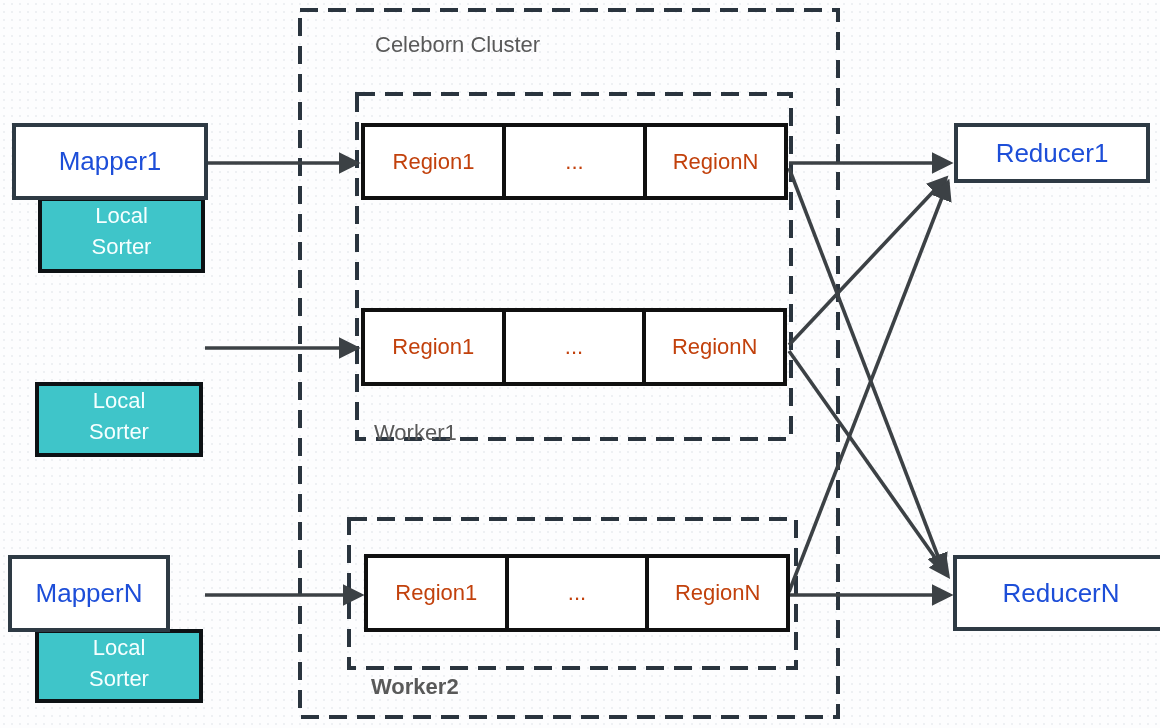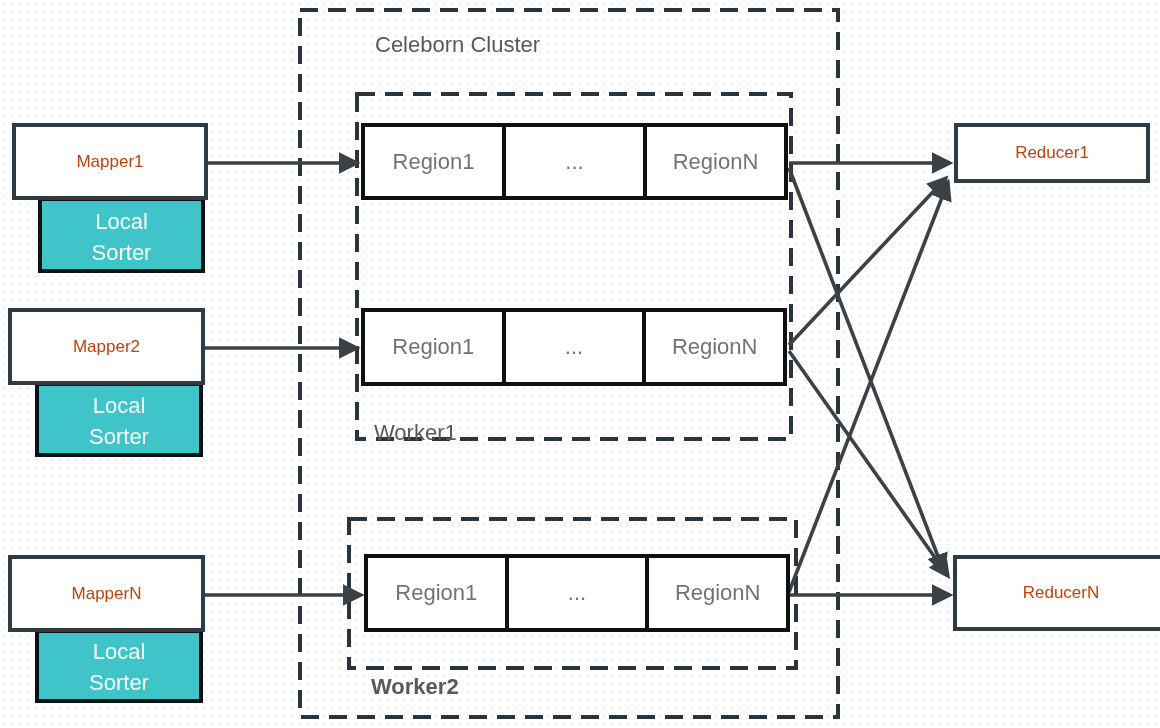--- a/index.html
+++ b/index.html
@@ -16,45 +16,45 @@
     background-size: 8px 8px;
   }
   .layer-svg {
     position: absolute; left: 0; top: 0; z-index: 1;
   }
   .node {
     position: absolute; box-sizing: border-box;
     background: #ffffff;
     border: 4px solid #2e3a44;
     display: flex; align-items: center; justify-content: center;
-    font-size: 17px; color: #c2410c;
+    font-size: 26px; color: #1d4ed8;
     z-index: 3;
   }
   .sorter {
     position: absolute; box-sizing: border-box;
     background: #3fc5c9;
     border: 4px solid #0d1114;
-    display: flex; align-items: flex-end; justify-content: center;
+    display: flex; align-items: flex-start; justify-content: center;
     text-align: center;
     font-size: 22px; color: #f6ffff;
     line-height: 1.4;
     z-index: 2;
   }
   .sorter span { display: inline-block; width: 90px; }
   .region-row {
     position: absolute; box-sizing: border-box;
     display: flex;
     background: #ffffff;
     border: 4px solid #101010;
     z-index: 2;
   }
   .region-cell {
     flex: 1 1 0;
     display: flex; align-items: center; justify-content: center;
-    font-size: 22px; color: #737373;
+    font-size: 22px; color: #c2410c;
   }
   .region-cell + .region-cell { border-left: 4px solid #101010; }
   .float-label {
     position: absolute;
     font-size: 22px; color: #595959;
     z-index: 2; white-space: nowrap;
   }
 </style>
 </head>
 <body>
@@ -88,28 +88,25 @@
   <div class="float-label" style="left:374px; top:420px;">Worker1</div>
   <div class="float-label" style="left:371px; top:674px;font-weight:bold;">Worker2</div>
 
   <div class="node" style="left:12px; top:123px; width:196px; height:77px;">
     <span>Mapper1</span>
   </div>
   <div class="sorter" style="left:38px; top:197px; width:167px; height:76px;">
     <span>Local Sorter</span>
   </div>
 
-  <div class="node" style="left:8px; top:308px; width:197px; height:77px;">
-    <span>Mapper2</span>
-  </div>
   <div class="sorter" style="left:35px; top:382px; width:168px; height:75px;">
     <span>Local Sorter</span>
   </div>
 
-  <div class="node" style="left:8px; top:555px; width:197px; height:77px;">
+  <div class="node" style="left:8px; top:555px; width:162px; height:77px;">
     <span>MapperN</span>
   </div>
   <div class="sorter" style="left:35px; top:629px; width:168px; height:74px;">
     <span>Local Sorter</span>
   </div>
 
   <div class="region-row" style="left:361px; top:123px; width:427px; height:77px;">
     <div class="region-cell">Region1</div>
     <div class="region-cell">...</div>
     <div class="region-cell">RegionN</div>

